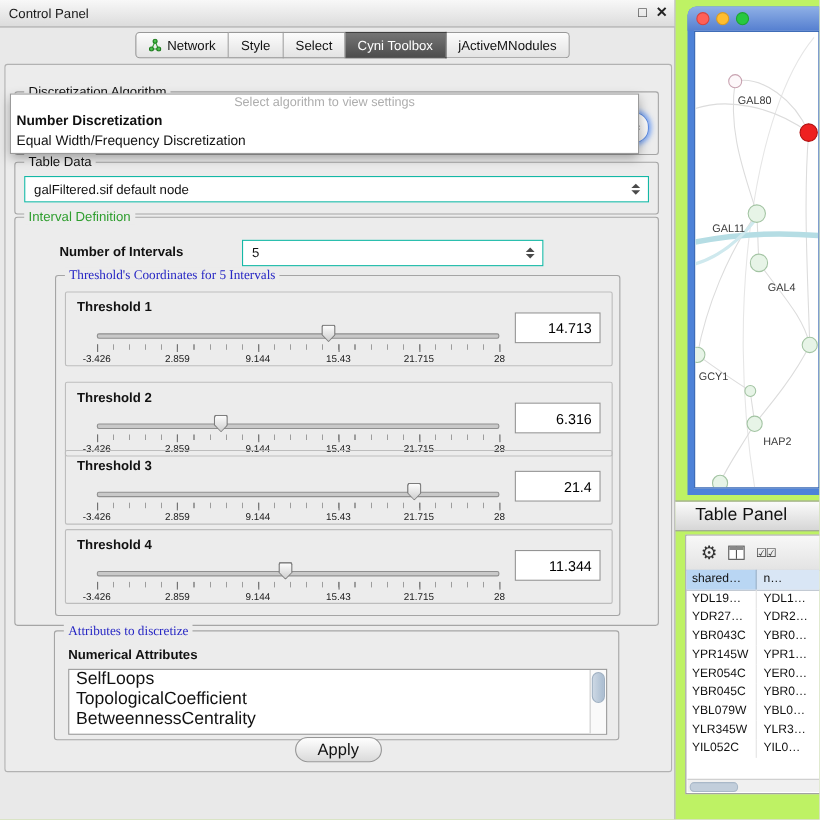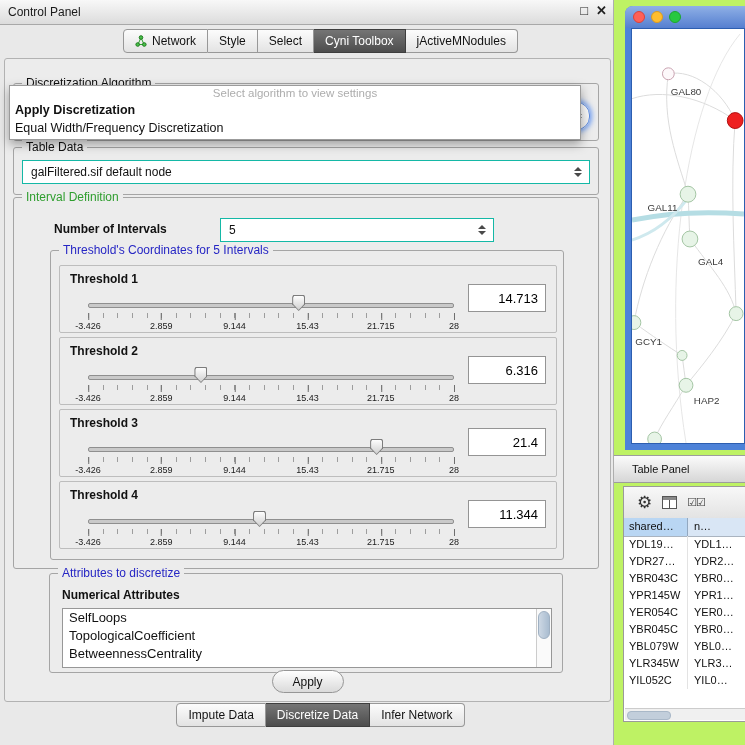--- a/index.html
+++ b/index.html
@@ -18,21 +18,21 @@
   .tabbar.bottom{top:703px;}
   .tab{display:flex;align-items:center;gap:5px;padding:4px 11px;font-size:12px;background:linear-gradient(#fcfcfc,#e3e3e3);border:1px solid #989898;border-left:none;color:#111;}
   .tab:first-child{border-left:1px solid #989898;border-radius:4px 0 0 4px;margin-left:28px;}
   .tab:last-child{border-radius:0 4px 4px 0;}
   .tab.selected{background:linear-gradient(#757575,#4d4d4d);color:#fff;border-color:#3e3e3e;}
   
   .inner{position:absolute;left:4px;top:58px;width:605px;height:642px;background:#ececec;border:1px solid #b2b2b2;border-radius:3px;}
   .group{position:absolute;border:1px solid #a5a5a5;border-radius:3px;}
   .gtitle{position:absolute;top:-8px;left:8px;background:#ececec;padding:0 4px;font-size:12px;color:#111;white-space:nowrap;}
   .gtitle.green{color:#2f9e2f;}
-  .gtitle.blue{color:#2626c4;}
+  .gtitle.blue{color:#2626c4;font-family:Liberation Serif, serif;}
   
   .combo{position:absolute;background:linear-gradient(#ffffff,#ededed);border:1px solid #14b8a6;display:flex;align-items:center;}
   .combo .ctext{padding-left:8px;font-size:12px;white-space:nowrap;overflow:hidden;}
   .combo.focus{border-radius:13px;border-color:#5d8ce2;box-shadow:0 0 5px 2px rgba(90,145,245,.8);}
   .combo .ctext.ph{color:#a9a9a9;}
   .spin{position:absolute;right:7px;top:50%;transform:translateY(-50%);display:flex;flex-direction:column;gap:2px;}
   .arr-up{width:0;height:0;border-left:4px solid transparent;border-right:4px solid transparent;border-bottom:4px solid #4a4a4a;}
   .arr-dn{width:0;height:0;border-left:4px solid transparent;border-right:4px solid transparent;border-top:4px solid #4a4a4a;}
   
   .popup{position:absolute;left:4px;top:26px;width:570px;background:#fff;border:1px solid #9b9b9b;box-shadow:0 4px 10px rgba(0,0,0,.35);z-index:20;padding-bottom:2px;}
@@ -45,36 +45,36 @@
   .track{position:absolute;left:0;right:0;top:9px;height:3px;background:#c9c9c9;border:1px solid #8f8f8f;border-radius:2px;}
   .thumb{position:absolute;top:1px;width:13px;height:16px;margin-left:-7px;clip-path:polygon(8% 0,92% 0,100% 12%,100% 58%,50% 100%,0 58%,0 12%);background:#7c7c7c;}
   .thumb i{position:absolute;left:1px;top:1px;right:1px;bottom:1px;clip-path:polygon(8% 0,92% 0,100% 12%,100% 58%,50% 100%,0 58%,0 12%);background:linear-gradient(#fdfdfd,#cfcfcf);}
   .ticks{position:absolute;left:0;right:0;top:19px;height:5px;background:repeating-linear-gradient(90deg,#9d9d9d 0 1px,transparent 1px 14.64px);}
   .tlabels{position:absolute;left:0;right:0;top:25px;height:11px;}
   .tlabels span{position:absolute;transform:translateX(-50%);font-size:9px;color:#1a1a1a;white-space:nowrap;top:2px;}
   .tlabels span::before{content:"";position:absolute;left:50%;top:-8px;width:1px;height:7px;background:#6f6f6f;}
   .vfield{position:absolute;right:10px;top:18px;width:78px;height:28px;background:#fff;border:1px solid #949494;font-size:13px;text-align:right;padding:0 7px 0 0;box-sizing:border-box;font-family:"Liberation Sans",sans-serif;}
   
   .listbox{position:absolute;left:12px;top:34px;width:488px;height:58px;background:#fff;border:1px solid #979797;overflow:hidden;}
-  .litem{font-size:13px;line-height:16px;padding:1px 6px;white-space:nowrap;}
+  .litem{font-size:16px;line-height:16px;padding:1px 6px;white-space:nowrap;}
   .vscroll{position:absolute;right:0;top:0;bottom:0;width:14px;background:#fafafa;border-left:1px solid #ccc;}
   .vthumb{position:absolute;left:1px;right:1px;top:2px;height:26px;border-radius:6px;background:linear-gradient(90deg,#cdd8e4,#a9bcd0);border:1px solid #9fb0c2;}
-  .applybtn{position:absolute;left:50%;transform:translateX(-50%);top:611px;height:23px;padding:0 20px;border-radius:12px;border:1px solid #969696;background:linear-gradient(#fefefe,#dadada);font-size:12px;font-family:"Liberation Sans",sans-serif;color:#111;}
+  .applybtn{position:absolute;left:50%;transform:translateX(-50%);top:611px;height:23px;padding:0 20px;border-radius:12px;border:1px solid #969696;background:linear-gradient(#fefefe,#dadada);font-size:15px;font-family:"Liberation Sans",sans-serif;color:#111;}
   
   .netwin{position:absolute;left:625px;top:6px;width:120px;height:444px;background:#4d82d8;border-radius:8px 0 0 0;}
   .nettitle{position:absolute;left:0;top:0;right:0;height:22px;background:linear-gradient(#8fb0e6,#557fd0);border-radius:8px 0 0 0;}
   .lights{position:absolute;left:8px;top:5px;display:flex;gap:6px;}
   .light{width:12px;height:12px;border-radius:50%;box-sizing:border-box;}
   .light.red{background:#ff6057;border:1px solid #d9423c;}
   .light.yellow{background:#ffbd2e;border:1px solid #d99b22;}
   .light.green{background:#28c840;border:1px solid #1ea52f;}
   .netcanvas{position:absolute;left:6px;top:22px;right:0;bottom:6px;background:#fff;border:1px solid #2c5eb0;overflow:hidden;}
   .netcanvas svg{display:block;width:100%;height:100%;}
   .tp-header{position:absolute;left:614px;top:455px;width:131px;height:26px;background:linear-gradient(#fbfbfb,#d6d6d6);border-top:1px solid #9d9d9d;border-bottom:1px solid #9d9d9d;line-height:26px;}
-  .tp-header span{margin-left:18px;font-size:11px;color:#111;margin-top:24px;}
+  .tp-header span{margin-left:18px;font-size:16px;color:#111;margin-top:24px;}
   .tpanel-box{position:absolute;left:623px;top:486px;width:122px;height:234px;background:#fff;border:1px solid #9a9a9a;}
   .tp-toolbar{position:absolute;left:0;top:0;right:0;height:31px;background:linear-gradient(#f8f8f8,#e3e3e3);border-bottom:1px solid #b7b7b7;display:flex;align-items:center;gap:10px;padding-left:13px;}
   .tpi-gear{font-size:17px;color:#333;line-height:1;}
   .tpi-cols{width:15px;height:13px;border:1px solid #555;background:#fff;position:relative;box-sizing:border-box;}
   .tpi-cols::before{content:"";position:absolute;left:6px;top:0;bottom:0;width:1px;background:#555;}
   .tpi-cols::after{content:"";position:absolute;left:0;right:0;top:0;height:3px;background:#888;}
   .tpi-checks{font-size:11px;color:#333;letter-spacing:-1px;}
   .tp-head{position:absolute;left:0;right:0;top:31px;height:18px;display:flex;font-size:11px;border-bottom:1px solid #aab4c0;}
   .hc1{width:64px;background:#b9d6f3;border-right:1px solid #92a8c0;padding:2px 0 0 5px;box-sizing:border-box;}
   .hc2{flex:1;background:#d9e6f5;padding:2px 0 0 6px;}
@@ -134,21 +134,21 @@
           <span class="ctext ph">Select algorithm to view settings</span>
           <span class="spin">
               <span class="arr-up"></span>
               <span class="arr-dn"></span>
             </span>
         </div>
       </div>
 
       <div class="popup">
         <div class="pitem ph">Select algorithm to view settings</div>
-        <div class="pitem bold">Apply Discretization</div>
+        <div class="pitem bold">Number Discretization</div>
         <div class="pitem">Equal Width/Frequency Discretization</div>
       </div>
 
       <div class="group" style="left:8px;top:88px;width:584px;height:46px;">
         <span class="gtitle">Table Data</span>
         <div class="combo" style="left:8px;top:12px;width:566px;height:22px;background:#fff;">
           <span class="ctext">galFiltered.sif default node</span>
           <span class="spin">
               <span class="arr-up"></span>
               <span class="arr-dn"></span>
@@ -184,21 +184,21 @@
                 <span style="left:20%">2.859</span>
                 <span style="left:40%">9.144</span>
                 <span style="left:60%">15.43</span>
                 <span style="left:80%">21.715</span>
                 <span style="left:100%">28</span>
               </div>
             </div>
             <input class="vfield" value="14.713" style="">
           </div>
 
-          <div class="tpanel" style="top:86px;text-decoration:underline;">
+          <div class="tpanel" style="top:96px;text-decoration:underline;">
             <span class="tlabel">Threshold 2</span>
             <div class="slider">
               <div class="track"></div>
               <div class="thumb" style="left: 31%;">
                   <i></i>
                 </div>
               <div class="ticks"></div>
               <div class="tlabels">
                 <span style="left:0%">-3.426</span>
                 <span style="left:20%">2.859</span>
@@ -262,31 +262,20 @@
           <div class="litem">BetweennessCentrality</div>
           <div class="vscroll">
               <div class="vthumb"></div>
             </div>
         </div>
       </div>
 
       <button class="applybtn">Apply</button>
     </div>
 
-    <nav class="tabbar bottom">
-      <div class="tab">
-          <span>Impute Data</span>
-        </div>
-      <div class="tab selected">
-          <span>Discretize Data</span>
-        </div>
-      <div class="tab">
-          <span>Infer Network</span>
-        </div>
-    </nav>
   </section>
 
   <section class="netwin">
     <div class="nettitle"></div>
     <div class="lights">
       <span class="light red"></span>
       <span class="light yellow"></span>
       <span class="light green"></span>
     </div>
     <div class="netcanvas">

